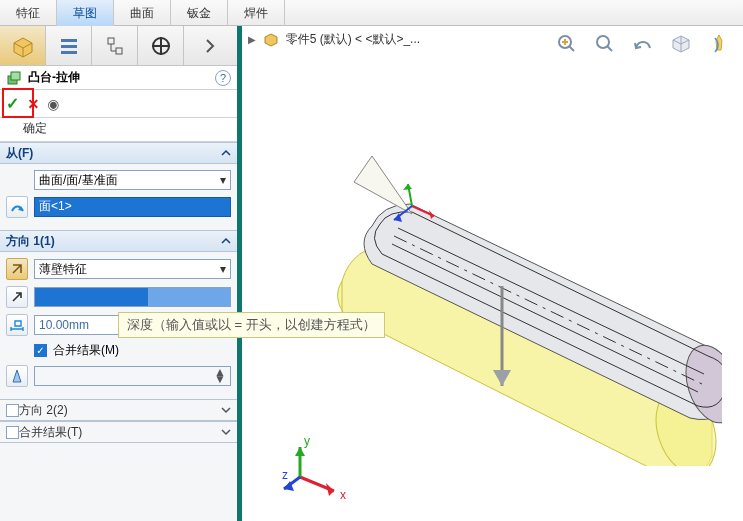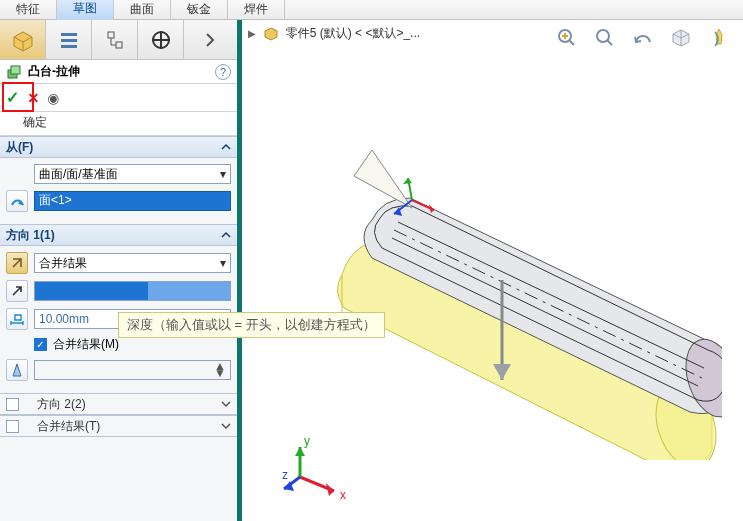--- a/index.html
+++ b/index.html
@@ -1,32 +1,32 @@
 <!DOCTYPE html>
 <html><head>
 <meta charset="utf-8">
 <style>
 *{box-sizing:border-box;margin:0;padding:0;font-family:"Microsoft YaHei",Arial,sans-serif;font-size:12px}
 body{width:743px;height:521px;background:#fff;display:flex;flex-direction:column;overflow:hidden}
-.menubar{height:20px;display:flex;align-items:center;background:linear-gradient(#fafafa,#ececec);border-bottom:1px solid #bfbfbf}
+.menubar{height:26px;display:flex;align-items:flex-start;background:linear-gradient(#fafafa,#ececec);border-bottom:1px solid #bfbfbf}
 .menubar .tab{padding:5px 16px;border-right:1px solid #c8c8c8;color:#333;cursor:default}
 .menubar .tab.active{background:linear-gradient(#e3eefb,#b7d6f7);color:#0a4e9b;border-bottom:2px solid #2d7fd3}
 .main{flex:1;display:flex;min-height:0}
 .leftpanel{width:242px;border-right:5px solid #0f766e;background:#f4f6f8;display:flex;flex-direction:column}
 .lp-tabs{height:40px;display:flex;align-items:stretch;background:linear-gradient(#f7f7f7,#e7e7e7);border-bottom:1px solid #c5c5c5}
 .lp-tab{width:46px;border-right:1px solid #c5c5c5;display:flex;align-items:center;justify-content:center}
 .lp-tab.active{background:linear-gradient(#f3e7c7,#e9c97a)}
 .lp-title{height:24px;display:flex;align-items:center;padding:0 6px;gap:6px;background:#fff;border-bottom:1px solid #d0d4da}
 .lp-title .help{margin-left:auto;width:16px;height:16px;border:1px solid #8aa3c2;border-radius:50%;color:#3a6ea5;text-align:center;line-height:14px;font-size:11px}
 .lp-confirm{height:28px;display:flex;align-items:center;gap:8px;padding:0 6px;background:#fff;border-bottom:1px solid #d0d4da;position:relative}
 .redbox{position:absolute;left:2px;top:-2px;width:32px;height:30px;border:2px solid #e11;pointer-events:none}
 .check{color:#1a9a1a;font-size:16px;font-weight:bold}
 .xred{color:#d11;font-size:14px;font-weight:bold}
 .eye{color:#555;font-size:14px}
-.section-head{height:22px;background:linear-gradient(#eaf1f9,#d6e4f2);border-top:1px solid #b8c5d6;border-bottom:1px solid #b8c5d6;display:flex;align-items:center;padding:0 6px;gap:18px;color:#11407a;font-weight:bold}
+.section-head{height:22px;background:linear-gradient(#eaf1f9,#d6e4f2);border-top:1px solid #b8c5d6;border-bottom:1px solid #b8c5d6;display:flex;align-items:center;padding:0 6px;gap:0;color:#11407a;font-weight:bold}
 .chev{width:10px;height:10px;display:inline-block}
 .section-body{background:#f4f6f8;padding:6px 6px}
 .row{display:flex;align-items:center;gap:6px;margin-bottom:6px}
 .combo{flex:1;height:20px;border:1px solid #8aa3c2;background:#fff;display:flex;align-items:center;padding:0 4px;justify-content:space-between}
 .combo .dd{color:#333}
 .fieldsel{flex:1;height:20px;background:#1e74d2;color:#fff;display:flex;align-items:flex-start;padding:0 4px;border:1px solid #155aa8}
 .iconbox{width:22px;height:22px;border:1px solid #b8c5d6;background:linear-gradient(#fff,#e9eef4);display:flex;align-items:center;justify-content:center;border-radius:2px}
 .iconbox.sel{background:linear-gradient(#f3e7c7,#e9c97a);border-color:#c9a94a}
 .depthfield{flex:1;height:20px;border:1px solid #8aa3c2;background:#6ea6ea;display:flex;align-items:center}
 .depthfield .inner{width:58%;height:100%;background:#1e74d2}
@@ -144,21 +144,21 @@
         </svg>
     </div>
     <div class="section-body">
       <div class="row">
         <div class="iconbox sel">
           <svg width="14" height="14">
               <path d="M3 11L11 3M3 3h8v8" stroke="#7a5a12" fill="none" stroke-width="1.6"></path>
             </svg>
         </div>
         <div class="combo">
-          <span>合并结果</span>
+          <span>薄壁特征</span>
             <span class="dd">▾</span>
         </div>
       </div>
       <div class="row">
         <div class="iconbox">
           <svg width="14" height="14">
               <path d="M3 11L11 3M6 3h5v5" stroke="#333" fill="none" stroke-width="1.6"></path>
             </svg>
         </div>
         <div class="depthfield">

